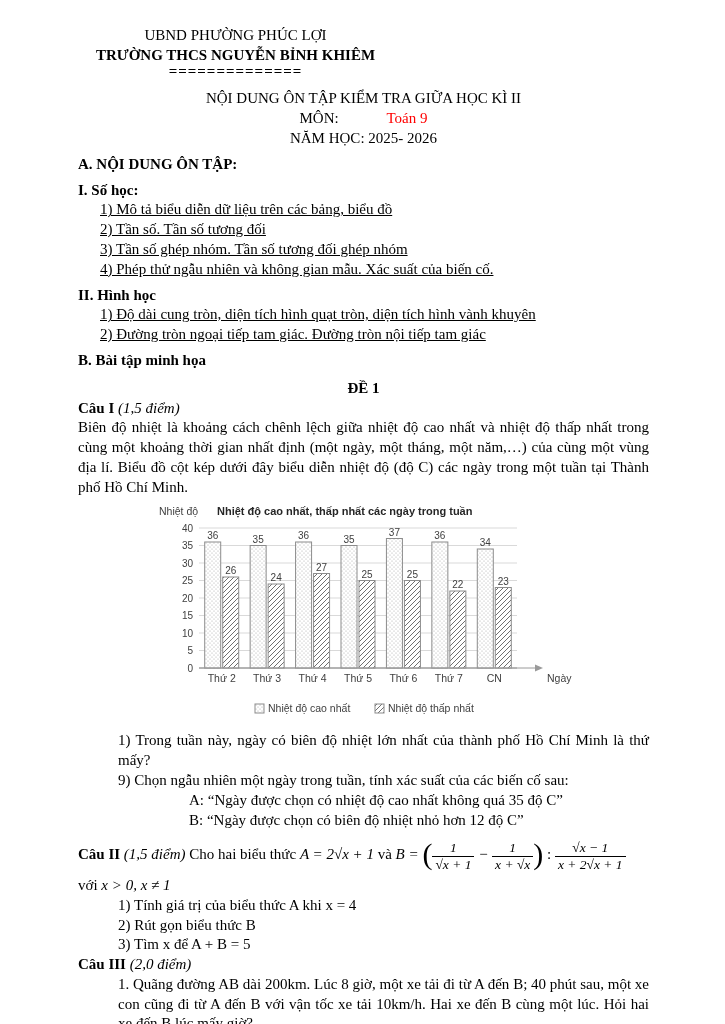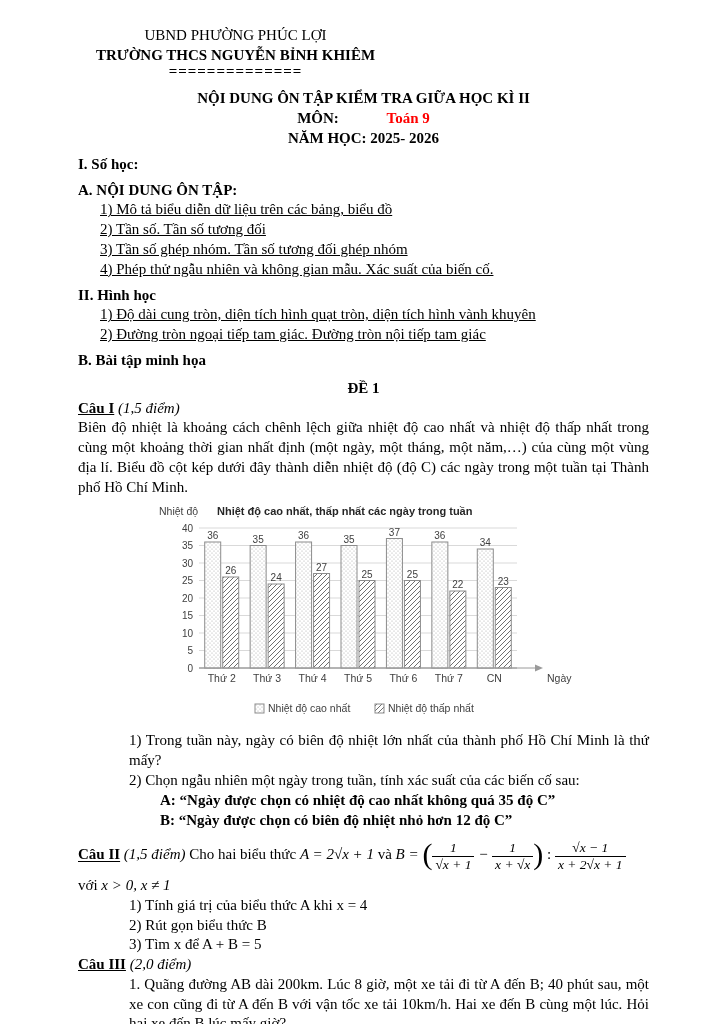--- a/index.html
+++ b/index.html
@@ -10,27 +10,27 @@
     font-family: "Liberation Serif", serif;
     font-size: 15px; line-height: 1.32;
     overflow: hidden;
   }
   .page { padding: 26px 76px 0 78px; }
   .bold { font-weight: bold; }
   .italic { font-style: italic; text-align: center; }
   .red { color: var(--accent-red, #ff0000); margin-left: 44px; }
   .header-block { width: 315px; text-align: center; }
   .header-divider { margin-top: -4px; letter-spacing: 1px; font-weight: bold; }
-  .doc-title { text-align: center; font-weight: bold; margin-top: 8px; }
+  .doc-title { text-align: center; font-weight: normal; margin-top: 8px; }
   .heading { font-weight: bold; margin-top: 6px; }
   .list { margin-left: 22px; text-decoration: underline; }
-  .indent2 { margin-left: 51px; }
-  .indent3 { margin-left: 82px; font-weight: bold; }
+  .indent2 { margin-left: 40px; }
+  .indent3 { margin-left: 111px; }
   .para { text-align: justify; }
-  .cau-label { font-weight: bold; text-decoration: underline; }
+  .cau-label { font-weight: bold; }
   .de-title { text-align: center; font-weight: bold; margin-top: 8px; }
   .chart-wrap { text-align: center; margin: 4px 0 6px 0; }
   #chart-svg text { font-family: "Liberation Sans", sans-serif; }
   .math { font-style: italic; }
   .formula-line { margin-top: 6px; }
   .frac { display: inline-block; vertical-align: middle; text-align: center; font-size: 13.5px; line-height: 1.15; }
   .frac .num { display: block; border-bottom: 1px solid #000; padding: 0 3px; }
   .frac .den { display: block; padding: 0 3px; }
   .bigparen { font-size: 30px; font-weight: 400; vertical-align: middle; position: relative; top: -2px; font-style: normal; }
 </style>
@@ -44,23 +44,23 @@
     <div class="bold">TRƯỜNG THCS NGUYỄN BỈNH KHIÊM</div>
     <div class="header-divider">==============</div>
   </div>
 
   <div class="doc-title">
     <div>NỘI DUNG ÔN TẬP KIỂM TRA GIỮA HỌC KÌ II</div>
     <div><span>MÔN: </span><span class="red">Toán 9</span></div>
     <div>NĂM HỌC: 2025- 2026</div>
   </div>
 
+  <div class="heading">A. NỘI DUNG ÔN TẬP:</div>
+
   <div class="heading">I. Số học:</div>
-
-  <div class="heading">A. NỘI DUNG ÔN TẬP:</div>
   <div class="list">
     <div>1) Mô tả biểu diễn dữ liệu trên các bảng, biểu đồ</div>
     <div>2) Tần số. Tần số tương đối</div>
     <div>3) Tần số ghép nhóm. Tần số tương đối ghép nhóm</div>
     <div>4) Phép thử ngẫu nhiên và không gian mẫu. Xác suất của biến cố.</div>
   </div>
 
   <div class="heading">II. Hình học</div>
   <div class="list">
     <div>1) Độ dài cung tròn, diện tích hình quạt tròn, diện tích hình vành khuyên</div>
@@ -68,21 +68,21 @@
   </div>
 
   <div class="heading">B. Bài tập minh họa</div>
 
   <div class="de-title">ĐỀ 1</div>
 
   <div>
     <span class="cau-label">Câu I</span>
     <span class="italic">(1,5 điểm)</span>
   </div>
-  <div class="para">Biên độ nhiệt là khoảng cách chênh lệch giữa nhiệt độ cao nhất và nhiệt độ thấp nhất trong cùng một khoảng thời gian nhất định (một ngày, một tháng, một năm,…) của cùng một vùng địa lí. Biểu đồ cột kép dưới đây thành diễn nhiệt độ (độ C) các ngày trong một tuần tại Thành phố Hồ Chí Minh.</div>
+  <div class="para">Biên độ nhiệt là khoảng cách chênh lệch giữa nhiệt độ cao nhất và nhiệt độ thấp nhất trong cùng một khoảng thời gian nhất định (một ngày, một tháng, một năm,…) của cùng một vùng địa lí. Biểu đồ cột kép dưới đây biểu diễn nhiệt độ (độ C) các ngày trong một tuần tại Thành phố Hồ Chí Minh.</div>
 
   <div class="chart-wrap">
     <svg id="chart-svg" width="430" height="218" viewBox="0 0 430 218">
         <defs>
           <pattern id="pat-dots" width="4" height="4" patternUnits="userSpaceOnUse">
             <rect width="4" height="4" fill="#ffffff"></rect>
             <circle cx="1" cy="1" r="0.55" fill="#a6a6a6"></circle>
             <circle cx="3" cy="3" r="0.55" fill="#a6a6a6"></circle>
           </pattern>
           <pattern id="pat-hatch" width="5" height="5" patternUnits="userSpaceOnUse">
@@ -149,21 +149,21 @@
         <text x="10" y="13" font-size="10.5" fill="#404040">Nhiệt độ</text>
         <text x="68" y="13" font-size="11" font-weight="bold" fill="#262626">Nhiệt độ cao nhất, thấp nhất các ngày trong tuần</text>
         <rect x="106" y="202" width="9" height="9" fill="url(#pat-dots)" stroke="#8c8c8c"></rect>
         <text x="119" y="210" font-size="10.5" fill="#404040">Nhiệt độ cao nhất</text>
         <rect x="226" y="202" width="9" height="9" fill="url(#pat-hatch)" stroke="#8c8c8c"></rect>
         <text x="239" y="210" font-size="10.5" fill="#404040">Nhiệt độ thấp nhất</text>
       </svg>
   </div>
 
   <div class="para indent2">1) Trong tuần này, ngày có biên độ nhiệt lớn nhất của thành phố Hồ Chí Minh là thứ mấy?</div>
-  <div class="para indent2">2) Chọn ngẫu nhiên một ngày trong tuần, tính xác suất của các biến cố sau:</div>
+  <div class="para indent2">9) Chọn ngẫu nhiên một ngày trong tuần, tính xác suất của các biến cố sau:</div>
   <div class="indent3">A: “Ngày được chọn có nhiệt độ cao nhất không quá 35 độ C”</div>
   <div class="indent3">B: “Ngày được chọn có biên độ nhiệt nhỏ hơn 12 độ C”</div>
 
   <div class="formula-line">
     <span class="cau-label">Câu II</span>
     <span class="italic">(1,5 điểm)</span>
     <span>Cho hai biểu thức</span>
     <span class="math">A = 2√x + 1</span>
     <span>và</span>
     <span class="math">B =</span>

